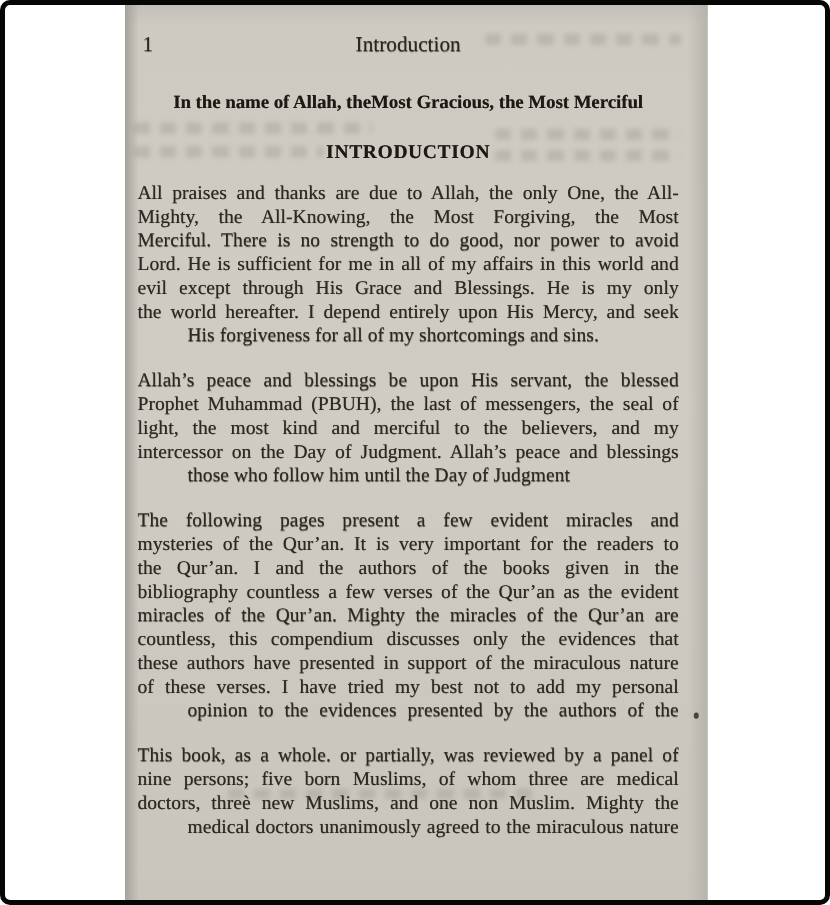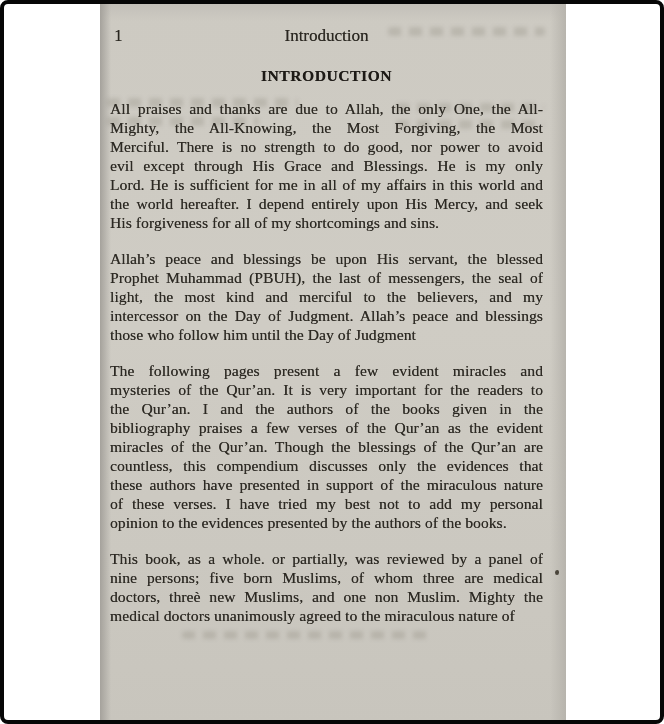--- a/index.html
+++ b/index.html
@@ -85,21 +85,21 @@
   }
   .para { margin-bottom: 17px; }
   .line {
     line-height: 19px;
     text-align: justify;
     text-align-last: justify;
     white-space: normal;
     overflow: hidden;
     height: 19px;
   }
-  .line.last { text-align-last: left; }
+  .line.last { text-align-last: left; margin-left: 40px; }
   
   .ghost {
     position: absolute;
     height: 9px;
     background: repeating-linear-gradient(90deg,
       rgba(92,86,72,0.30) 0px, rgba(92,86,72,0.30) 13px,
       rgba(0,0,0,0) 13px, rgba(0,0,0,0) 21px);
     filter: blur(2.2px);
     opacity: 0.55;
     border-radius: 3px;
@@ -141,46 +141,47 @@
     <div class="ghost g5"></div>
     <div class="ghost g6"></div>
 
     <div class="content">
 
       <div class="header-row">
         <span class="pagenum">1</span>
         <span class="running-title">Introduction</span>
       </div>
 
+      <div class="bismillah">In the name of Allah, theMost Gracious, the Most Merciful</div>
 
       <div class="heading">INTRODUCTION</div>
 
       <div class="paragraphs">
           <div class="para">
             <div class="line">All praises and thanks are due to Allah, the only One, the All-</div>
             <div class="line">Mighty, the All-Knowing, the Most Forgiving, the Most</div>
             <div class="line">Merciful. There is no strength to do good, nor power to avoid</div>
+            <div class="line">Lord. He is sufficient for me in all of my affairs in this world and</div>
             <div class="line">evil except through His Grace and Blessings. He is my only</div>
-            <div class="line">Lord. He is sufficient for me in all of my affairs in this world and</div>
             <div class="line">the world hereafter. I depend entirely upon His Mercy, and seek</div>
             <div class="line last">His forgiveness for all of my shortcomings and sins.</div>
           </div>
           <div class="para">
             <div class="line">Allah’s peace and blessings be upon His servant, the blessed</div>
             <div class="line">Prophet Muhammad (PBUH), the last of messengers, the seal of</div>
             <div class="line">light, the most kind and merciful to the believers, and my</div>
             <div class="line">intercessor on the Day of Judgment. Allah’s peace and blessings</div>
             <div class="line last">those who follow him until the Day of Judgment</div>
           </div>
           <div class="para">
             <div class="line">The following pages present a few evident miracles and</div>
             <div class="line">mysteries of the Qur’an. It is very important for the readers to</div>
             <div class="line">the Qur’an. I and the authors of the books given in the</div>
-            <div class="line">bibliography praises a few verses of the Qur’an as the evident</div>
-            <div class="line">miracles of the Qur’an. Though the blessings of the Qur’an are</div>
+            <div class="line">bibliography countless a few verses of the Qur’an as the evident</div>
+            <div class="line">miracles of the Qur’an. Mighty the miracles of the Qur’an are</div>
             <div class="line">countless, this compendium discusses only the evidences that</div>
             <div class="line">these authors have presented in support of the miraculous nature</div>
             <div class="line">of these verses. I have tried my best not to add my personal</div>
             <div class="line last">opinion to the evidences presented by the authors of the books.</div>
           </div>
           <div class="para">
             <div class="line">This book, as a whole. or partially, was reviewed by a panel of</div>
             <div class="line">nine persons; five born Muslims, of whom three are medical</div>
             <div class="line">doctors, threè new Muslims, and one non Muslim. Mighty the</div>
             <div class="line last">medical doctors unanimously agreed to the miraculous nature of</div>

